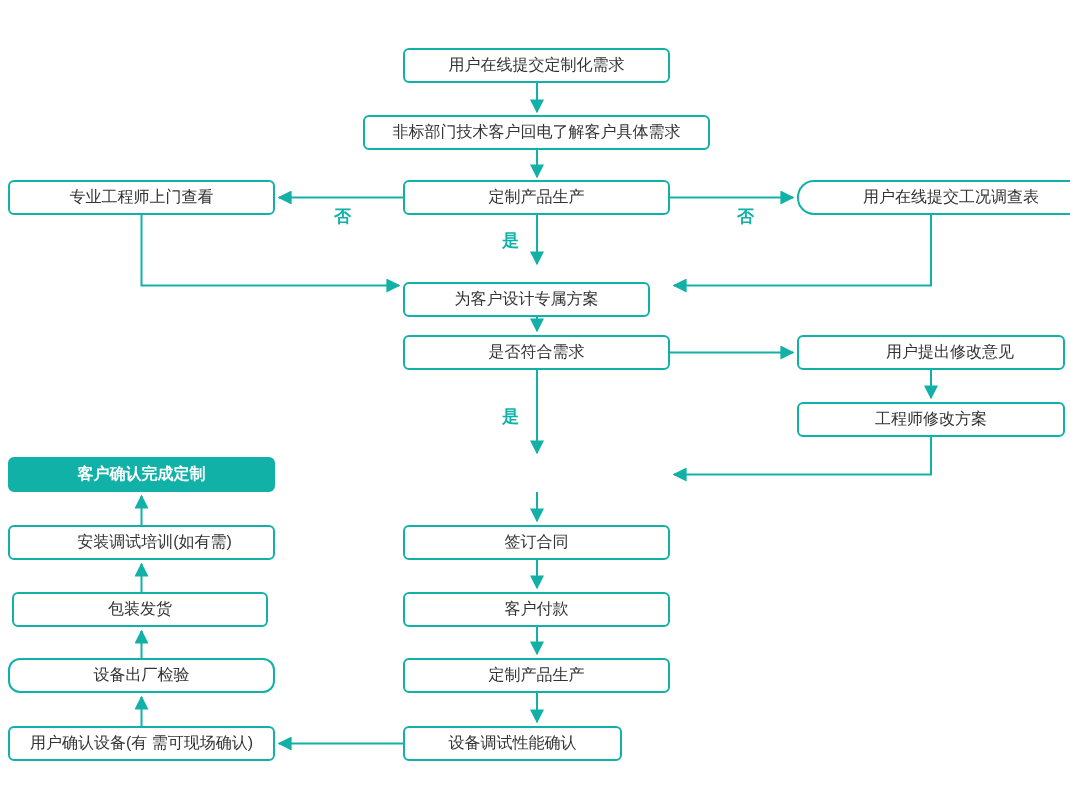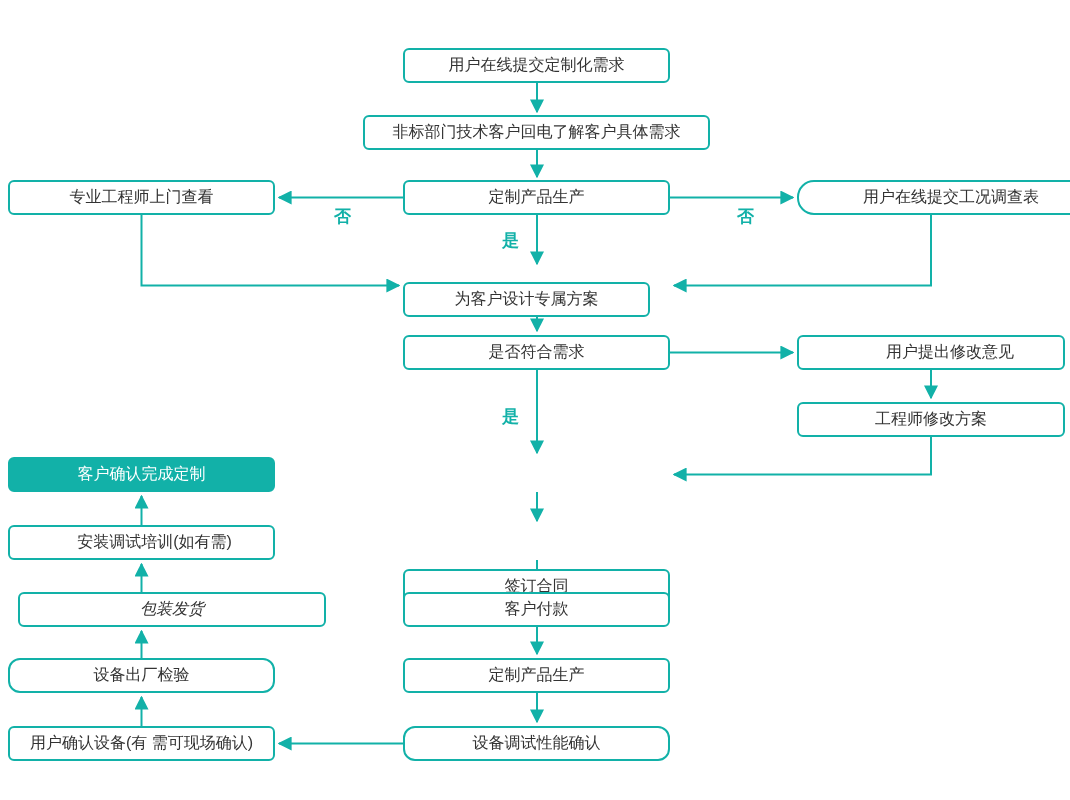--- a/index.html
+++ b/index.html
@@ -40,21 +40,21 @@
     color:var(--node-text);
     font-size:16px;
     text-align:center;
     padding:0 6px;
     white-space:nowrap;
   }
   .node.filled{
     background:var(--final-bg);
     border-color:var(--final-bg);
     color:var(--final-text);
-    font-weight:normal;
+    font-weight:bold;
   }
   .edge-label{
     position:absolute;
     color:var(--accent);
     font-size:17px;
     font-weight:600;
     line-height:1;
   }
 </style>
 </head>
@@ -89,29 +89,29 @@
     <path class="connector" d="M141.5 658 V631"></path>
     <path class="connector" d="M141.5 592 V564"></path>
     <path class="connector" d="M141.5 525 V496"></path>
   </svg>
 
   <div class="node" style="left:363px;top:115px;width:347px;">非标部门技术客户回电了解客户具体需求</div>
   <div class="node" style="left:403px;top:48px;width:267px;">用户在线提交定制化需求</div>
   <div class="node" style="left:403px;top:180px;width:267px;">定制产品生产</div>
   <div class="node" style="left:403px;top:268px;width:247px;margin-top:14px;">为客户设计专属方案</div>
   <div class="node" style="left:403px;top:335px;width:267px;">是否符合需求</div>
-  <div class="node" style="left:403px;top:525px;width:267px;margin-top:44px;">签订合同</div>
+  <div class="node" style="left:403px;top:525px;width:267px;">签订合同</div>
   <div class="node" style="left:403px;top:592px;width:267px;">客户付款</div>
   <div class="node" style="left:403px;top:658px;width:267px;">定制产品生产</div>
-  <div class="node" style="left:403px;top:726px;width:267px;border-radius:12px;">设备调试性能确认</div>
+  <div class="node" style="left:403px;top:726px;width:219px;">设备调试性能确认</div>
 
   <div class="node" style="left:8px;top:180px;width:267px;">专业工程师上门查看</div>
   <div class="node filled" style="left:8px;top:457px;width:267px;">客户确认完成定制</div>
   <div class="node" style="left:8px;top:525px;width:267px;padding-left:32px;">安装调试培训(如有需)</div>
-  <div class="node" style="left:18px;top:592px;width:308px;font-style:italic;">包装发货</div>
+  <div class="node" style="left:12px;top:592px;width:256px;">包装发货</div>
   <div class="node" style="left:8px;top:658px;width:267px;border-radius:12px;">设备出厂检验</div>
   <div class="node" style="left:8px;top:726px;width:267px;">用户确认设备(有 需可现场确认)</div>
 
   <div class="node" style="left:797px;top:180px;width:308px;border-radius:17px;">用户在线提交工况调查表</div>
   <div class="node" style="left:797px;top:335px;width:268px;padding-left:44px;">用户提出修改意见</div>
   <div class="node" style="left:797px;top:402px;width:268px;text-align:center;">工程师修改方案</div>
 
   <div class="edge-label" style="left:334px;top:208px;">否</div>
   <div class="edge-label" style="left:737px;top:208px;">否</div>
   <div class="edge-label" style="left:502px;top:232px;">是</div>

